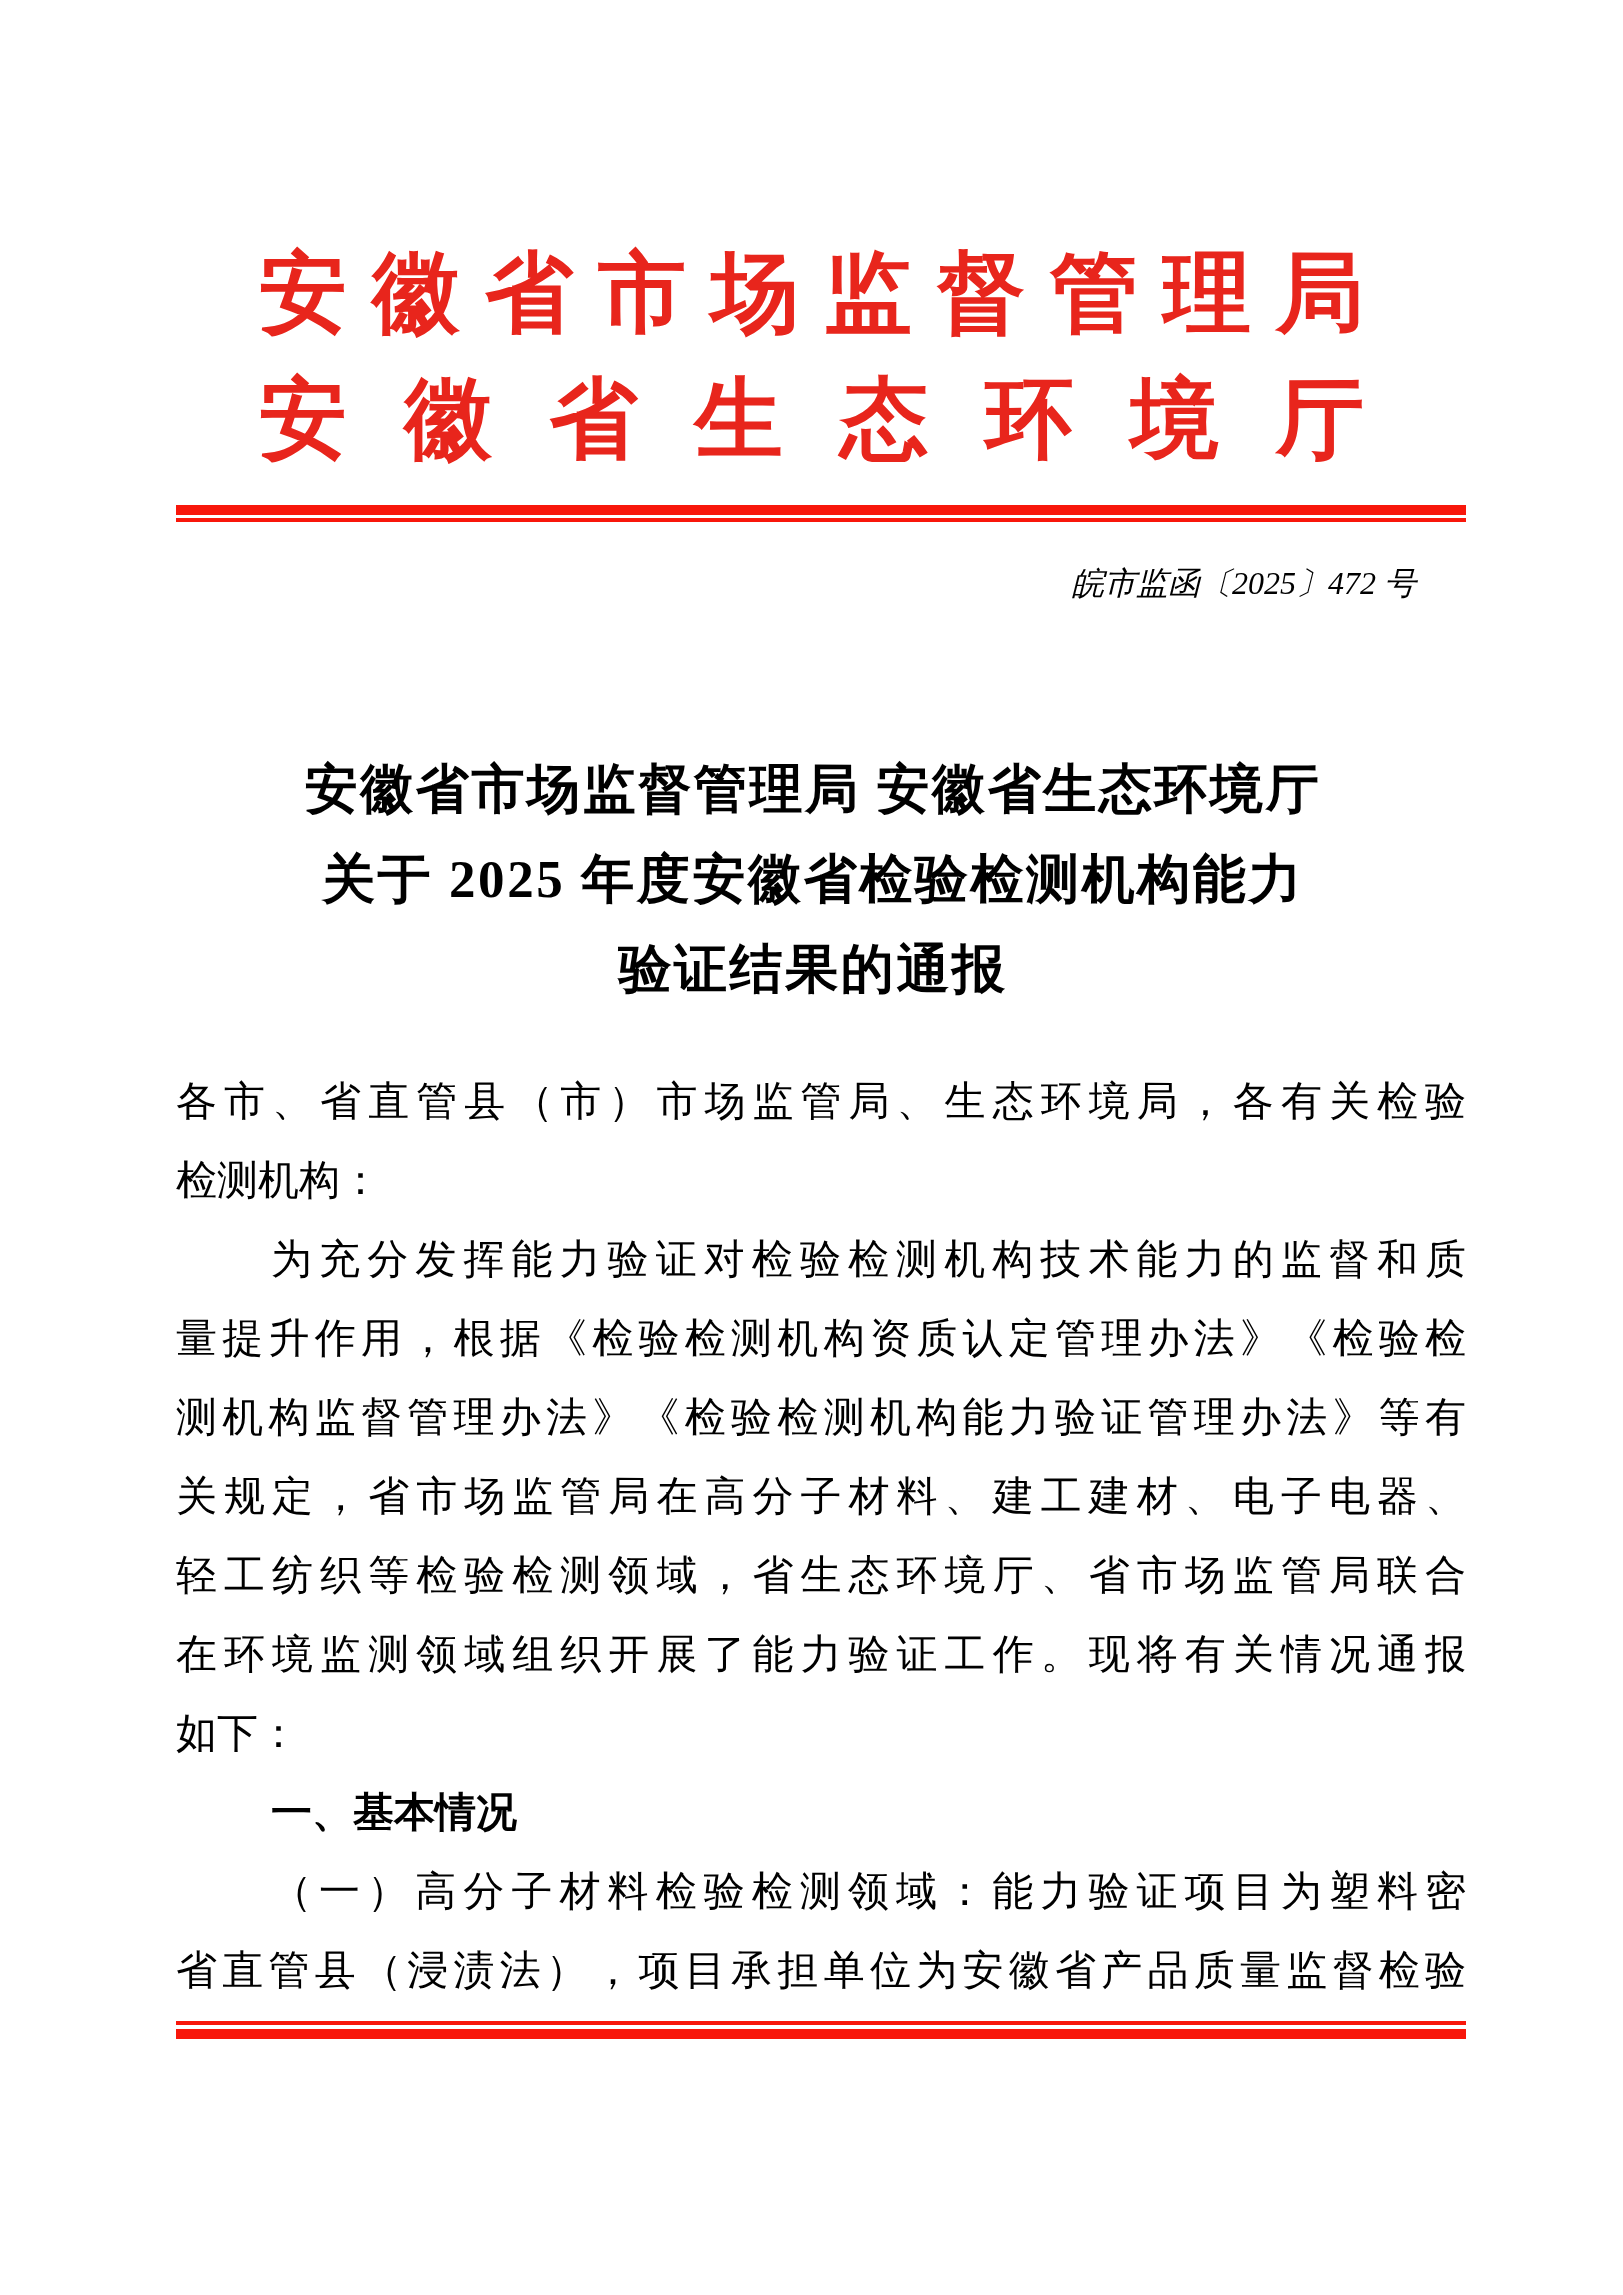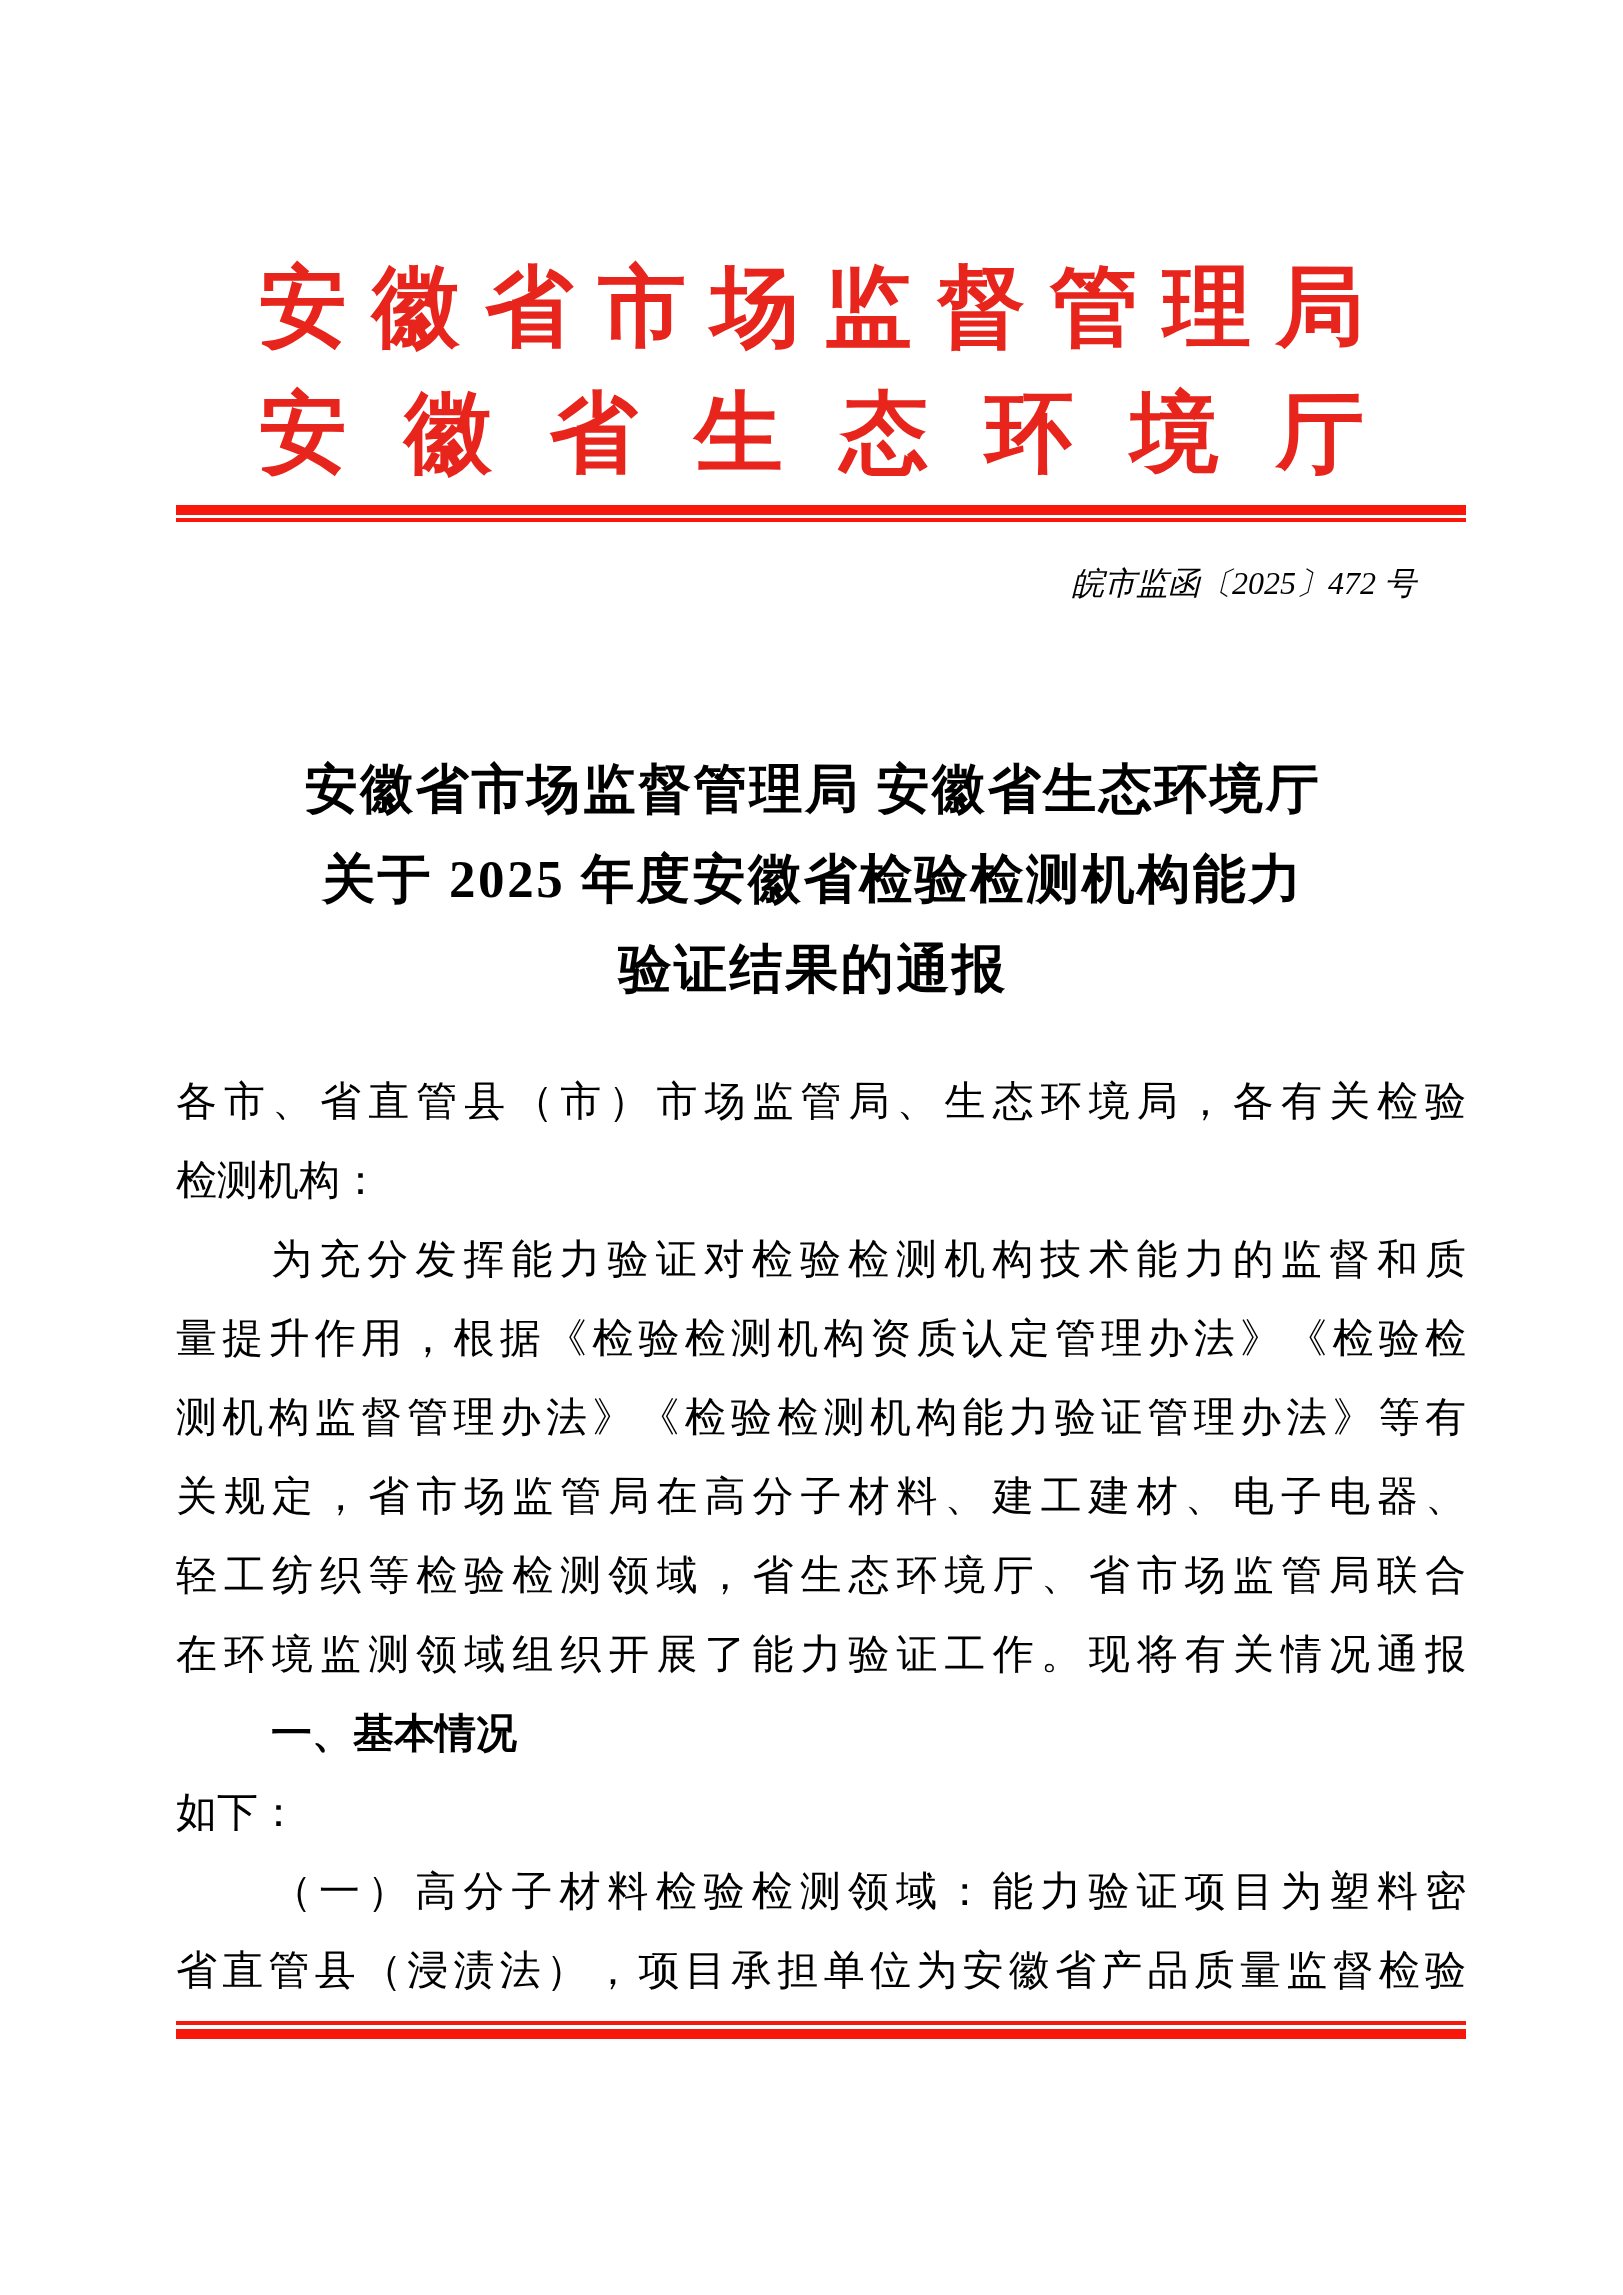--- a/index.html
+++ b/index.html
@@ -9,21 +9,21 @@
     height: 2295px;
     background: #ffffff;
     overflow: hidden;
     font-family: "Liberation Serif", serif;
     color: #000000;
   }
 
   
   .letterhead {
     position: absolute;
-    top: 245px;
+    top: 231px;
     left: 259px;
     width: 1105px;
   }
   .agency-line {
     height: 126px;
     line-height: 126px;
     font-size: 88px;
     font-weight: 700;
     color: #e8251c;
     white-space: nowrap;
@@ -118,22 +118,22 @@
 
   <div class="doc-body">
     <div class="bline j">各市、省直管县（市）市场监管局、生态环境局，各有关检验</div>
     <div class="bline">检测机构：</div>
     <div class="bline j ind">为充分发挥能力验证对检验检测机构技术能力的监督和质</div>
     <div class="bline j">量提升作用，根据《检验检测机构资质认定管理办法》《检验检</div>
     <div class="bline j">测机构监督管理办法》《检验检测机构能力验证管理办法》等有</div>
     <div class="bline j">关规定，省市场监管局在高分子材料、建工建材、电子电器、</div>
     <div class="bline j">轻工纺织等检验检测领域，省生态环境厅、省市场监管局联合</div>
     <div class="bline j">在环境监测领域组织开展了能力验证工作。现将有关情况通报</div>
+    <div class="bline">如下：</div>
     <div class="bline heading ind">一、基本情况</div>
-    <div class="bline">如下：</div>
     <div class="bline j ind">（一）高分子材料检验检测领域：能力验证项目为塑料密</div>
     <div class="bline j">省直管县（浸渍法），项目承担单位为安徽省产品质量监督检验</div>
   </div>
 
   <div class="rule rule-bottom-thin"></div>
   <div class="rule rule-bottom-thick"></div>
 
 </div>
 
 

